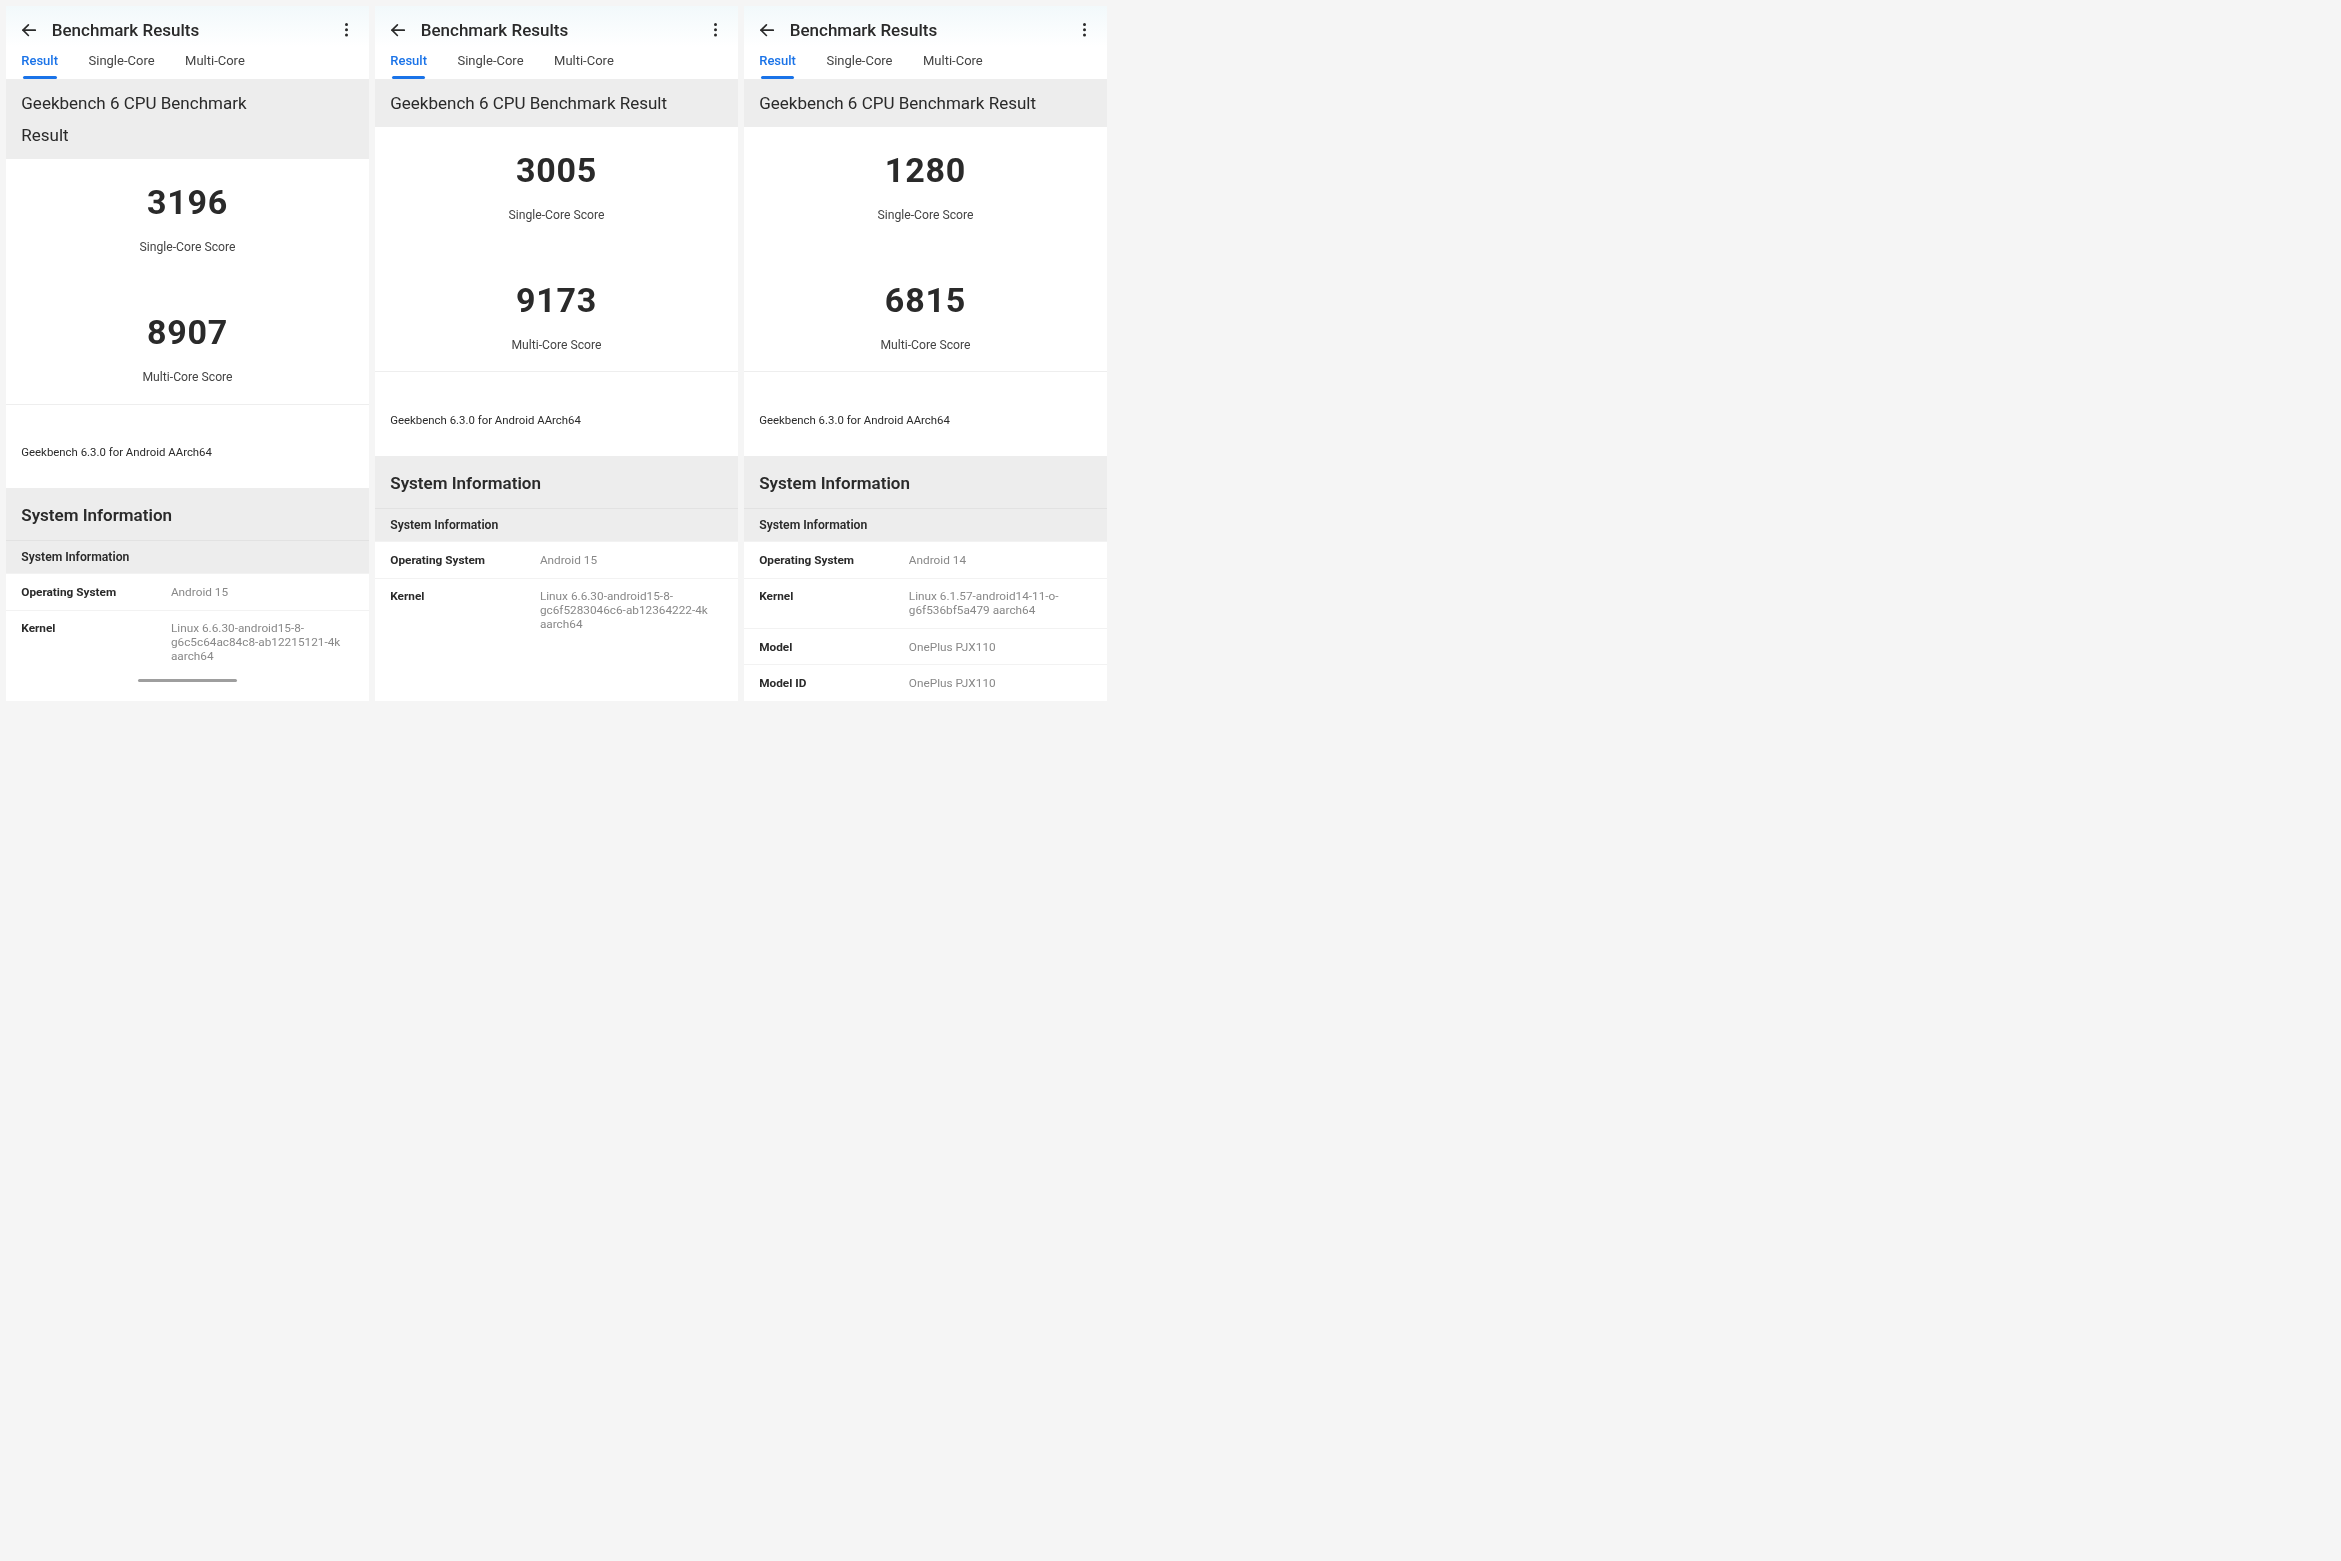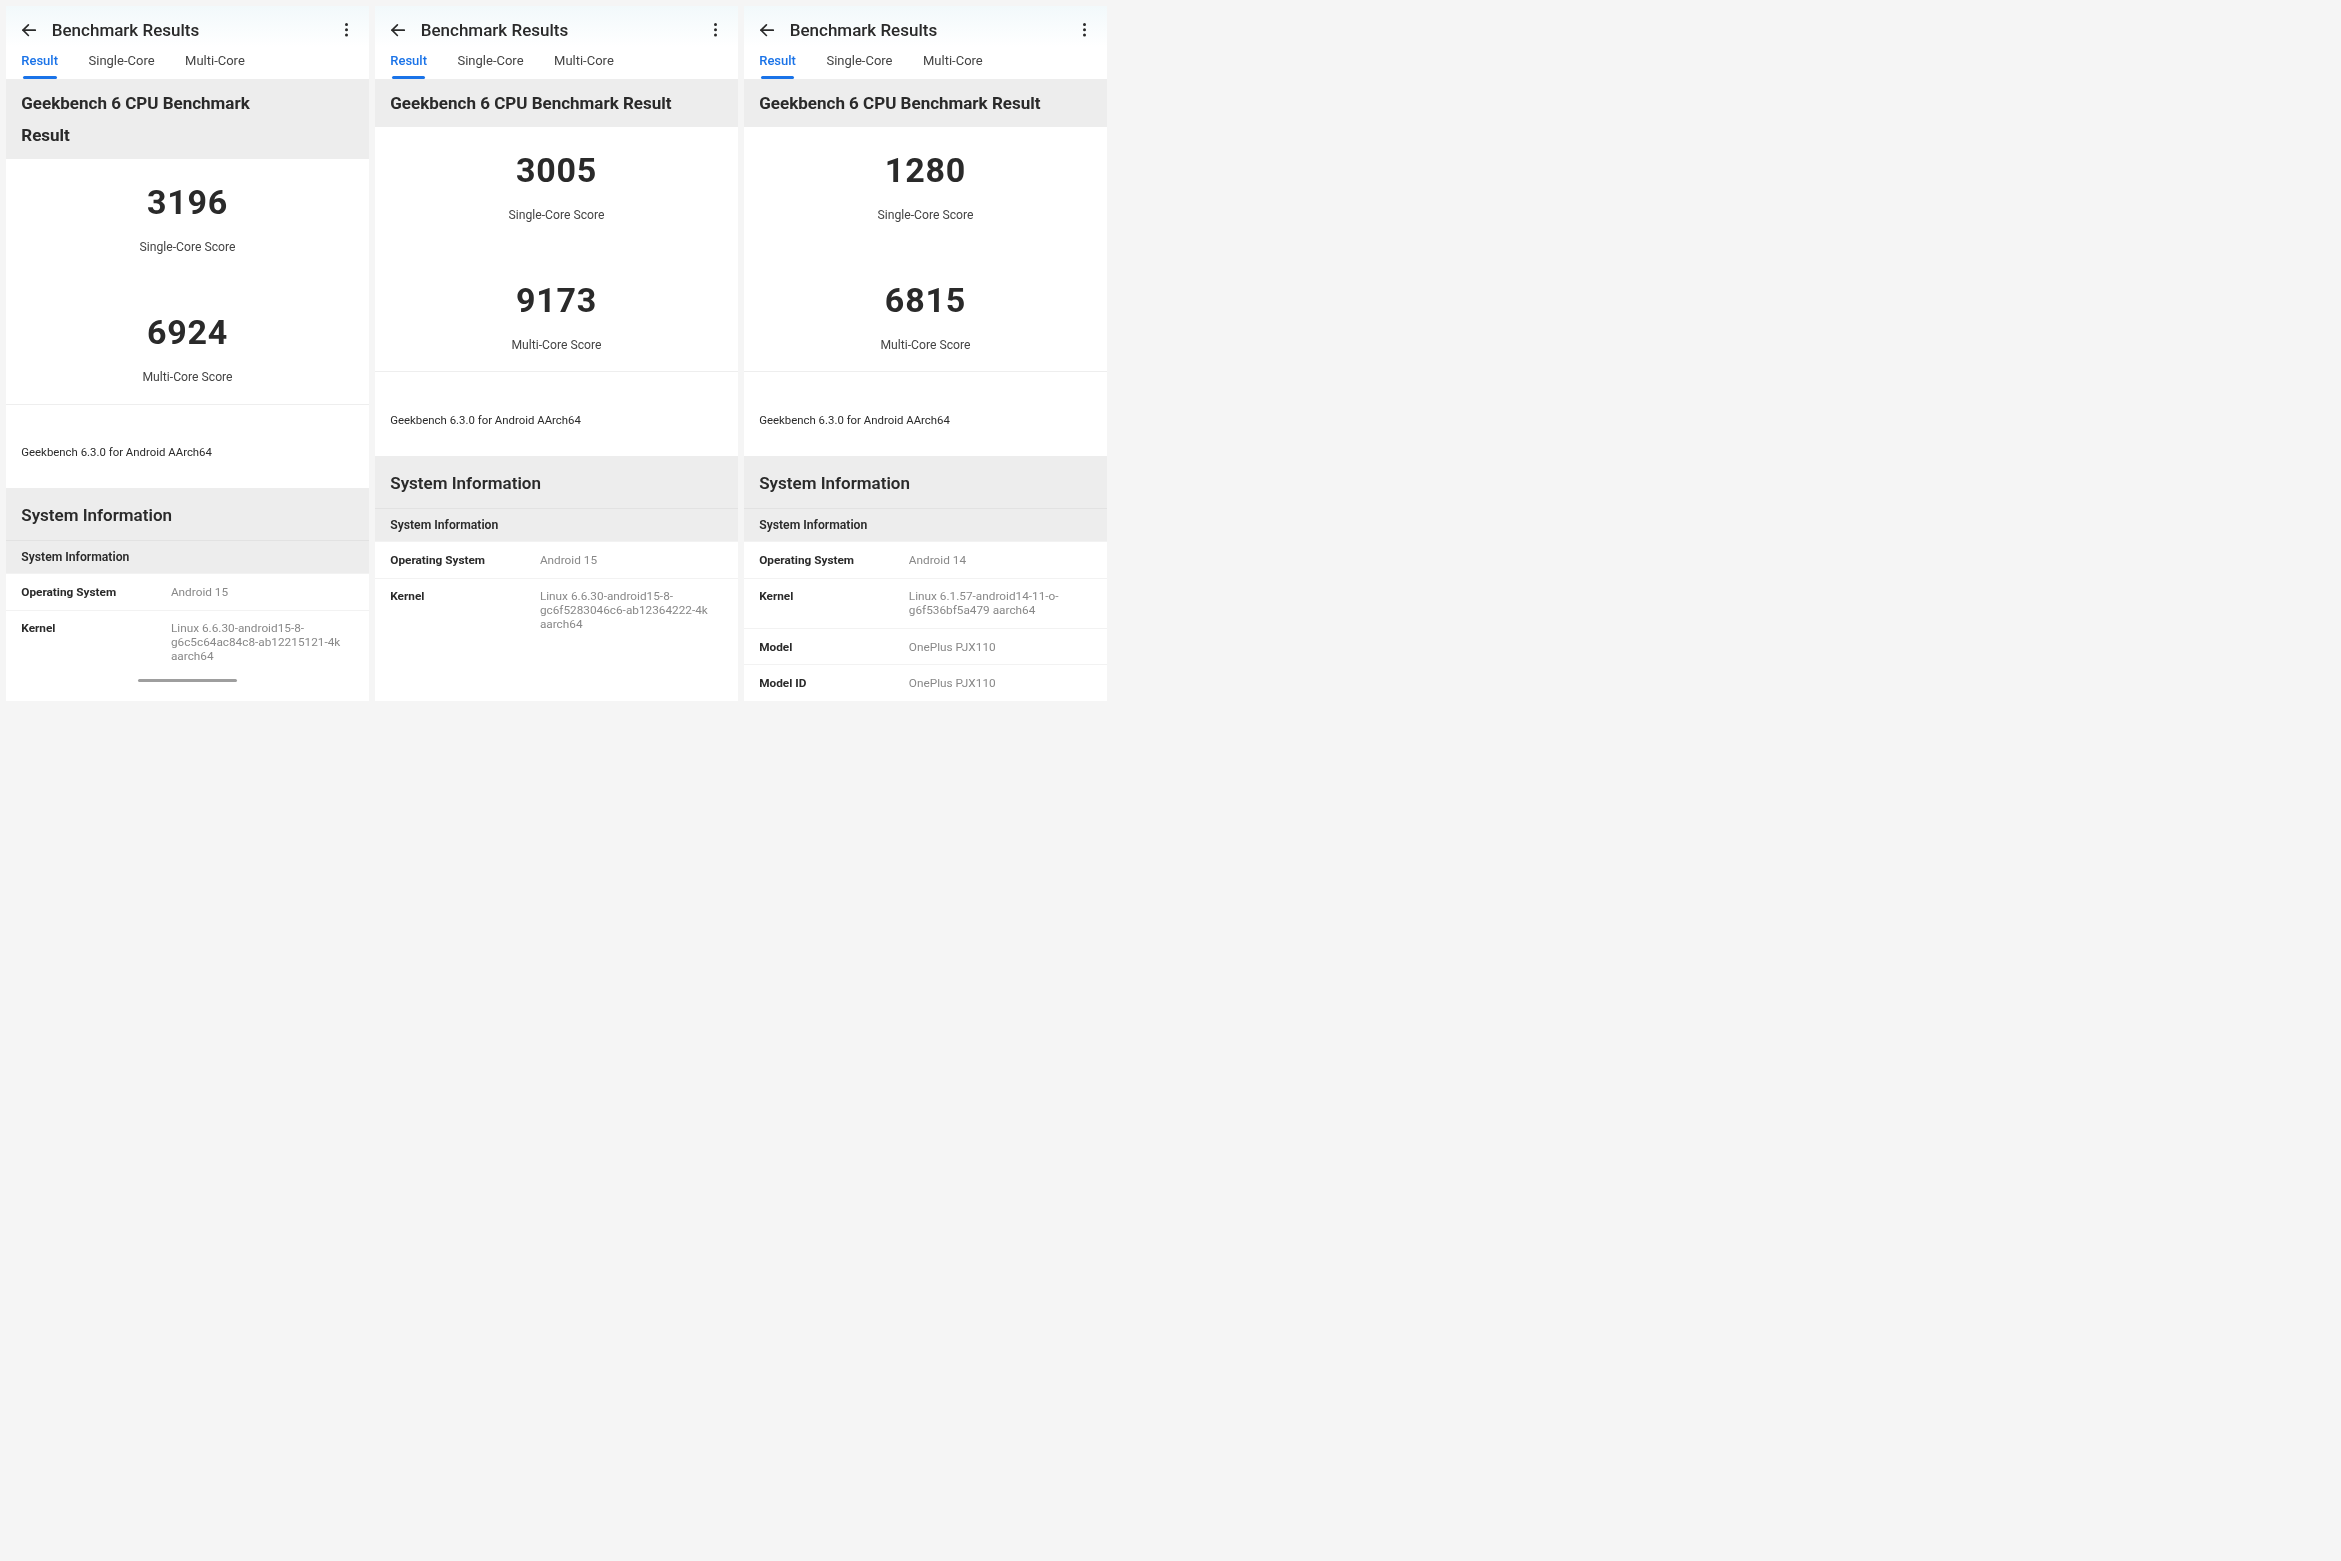--- a/index.html
+++ b/index.html
@@ -80,21 +80,21 @@
     right: 1.5px;
     bottom: 0;
     height: 3px;
     background: #1a73e8;
     border-radius: 1.5px;
   }
   .section-header {
     background: #ededed;
     padding: 13.7px 15.2px;
     font-size: 17px;
-    font-weight: 700;
+    font-weight: 400;
     color: #2a2a2a;
   }
   .section-header.split-line-1 { padding-bottom: 6.1px; }
   .section-header.split-line-2 { padding-top: 6.1px; }
   .subheader {
     background: #ededed;
     padding: 9.1px 15.2px;
     font-size: 12.2px;
     font-weight: 600;
     color: #2a2a2a;
@@ -184,21 +184,21 @@
   </div>
   <div class="section-header split-line-1">Geekbench 6 CPU Benchmark</div>
   <div class="section-header split-line-2">Result</div>
 
   <div class="score-block">
     <div class="score-number">3196</div>
     <div class="score-label">Single-Core Score</div>
   </div>
   <div class="score-gap"></div>
   <div class="score-block">
-    <div class="score-number">6924</div>
+    <div class="score-number">8907</div>
     <div class="score-label">Multi-Core Score</div>
   </div>
   <div class="score-divider"></div>
   <div class="version-line">Geekbench 6.3.0 for Android AArch64</div>
 
   <div class="sys-section-title">System Information</div>
   <div class="subheader">System Information</div>
   <div class="sys-row">
     <div class="sys-key">Operating System</div>
     <div class="sys-val">Android 15</div>

